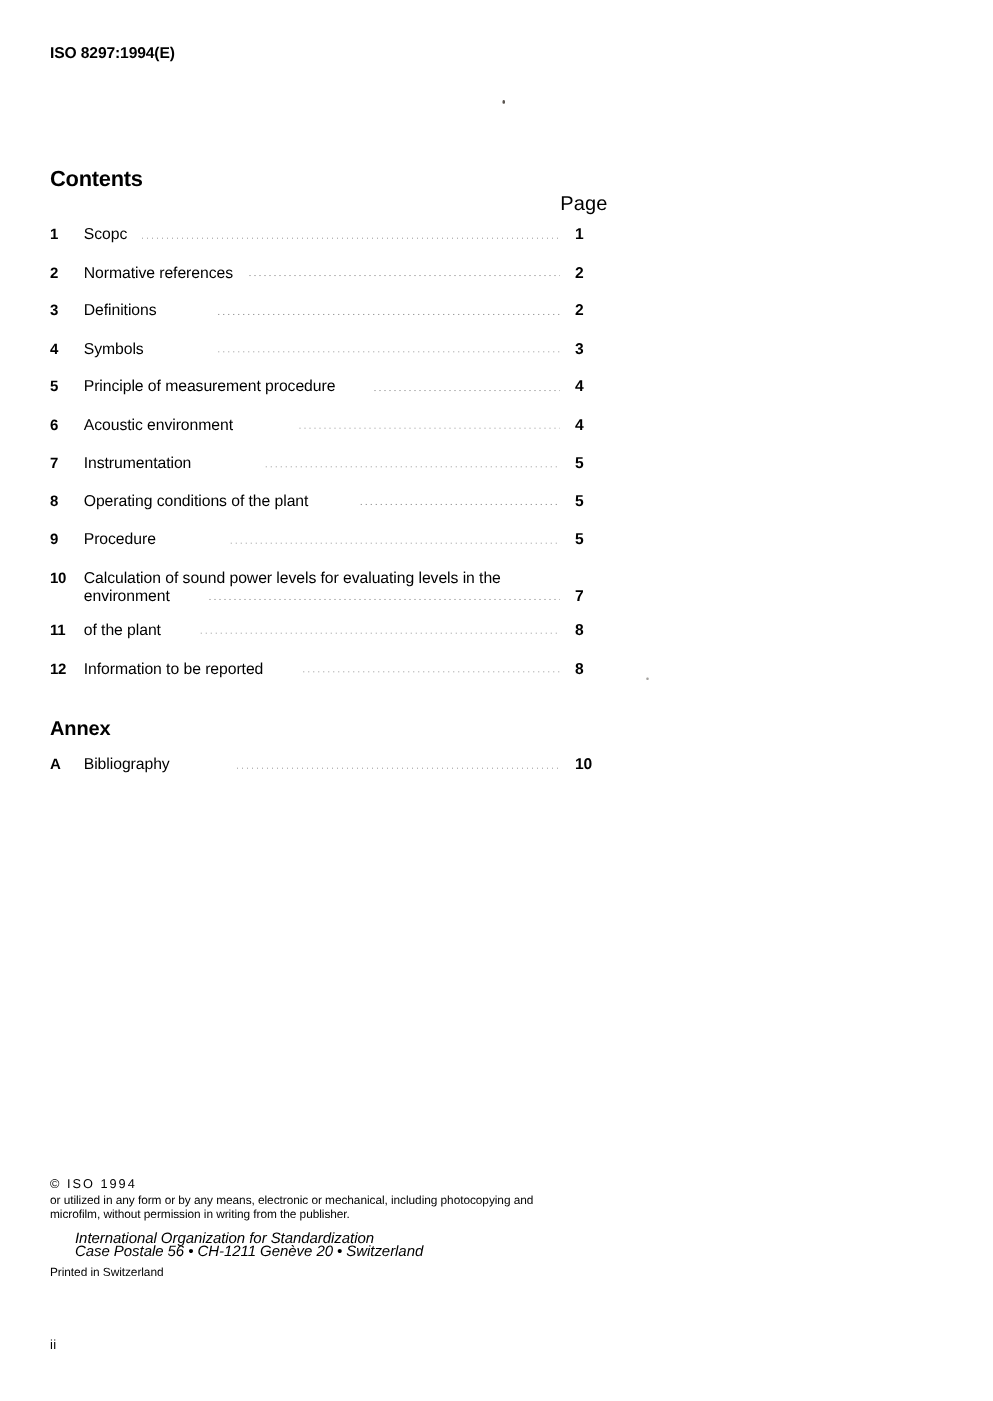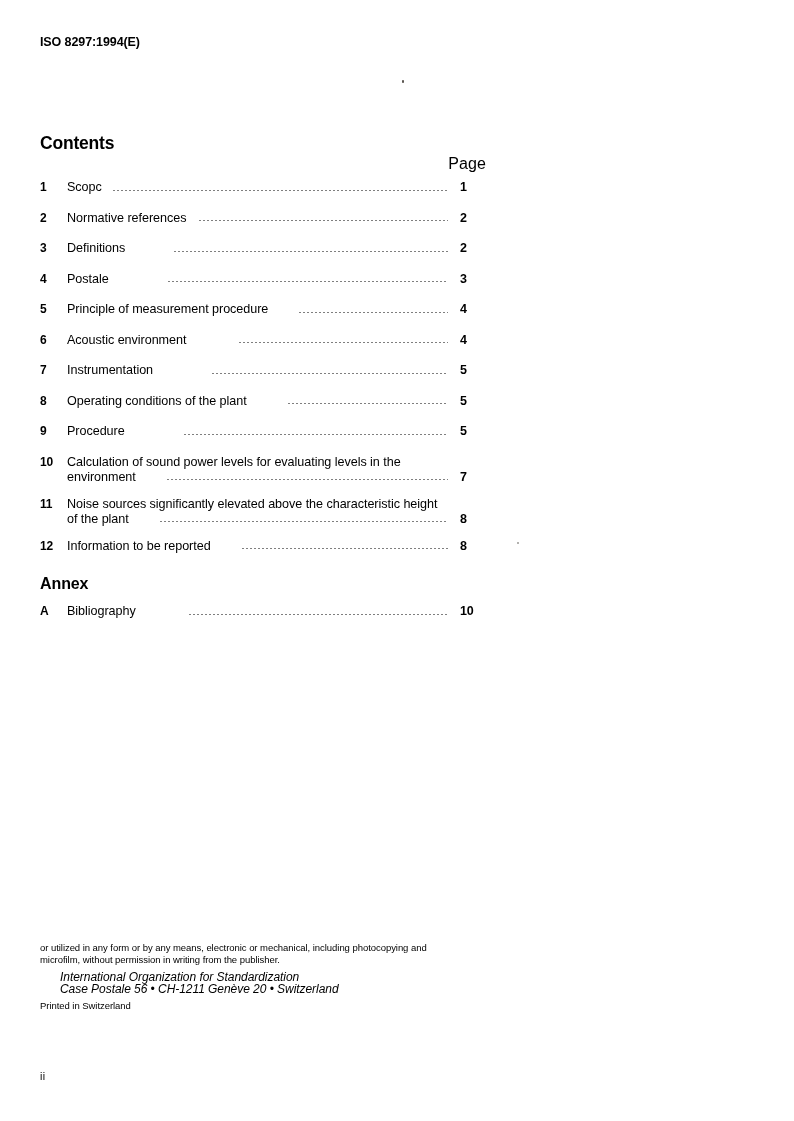--- a/index.html
+++ b/index.html
@@ -260,21 +260,21 @@
           <span class="leader lead-pad-2"></span>
           <span class="toc-page">2</span>
         </div>
       </div>
     </div>
 
     <div class="toc-entry">
       <span class="toc-num">4</span>
       <div class="toc-body">
         <div class="toc-line">
-          <span class="toc-text">Postale</span>
+          <span class="toc-text">Symbols</span>
           <span class="leader lead-pad-3"></span>
           <span class="toc-page">3</span>
         </div>
       </div>
     </div>
 
     <div class="toc-entry">
       <span class="toc-num">5</span>
       <div class="toc-body">
         <div class="toc-line">
@@ -339,23 +339,20 @@
           <span class="toc-text">environment</span>
           <span class="leader lead-pad-4"></span>
           <span class="toc-page">7</span>
         </div>
       </div>
     </div>
 
     <div class="toc-entry tall">
       <span class="toc-num">11</span>
       <div class="toc-body">
-        <div class="toc-line">
-          <span class="toc-text">Noise sources significantly elevated above the characteristic height</span>
-        </div>
         <div class="toc-cont">
           <span class="toc-text">of the plant</span>
           <span class="leader lead-pad-4"></span>
           <span class="toc-page">8</span>
         </div>
       </div>
     </div>
 
     <div class="toc-entry">
       <span class="toc-num">12</span>
@@ -379,20 +376,21 @@
         <div class="toc-line">
           <span class="toc-text">Bibliography</span>
           <span class="leader lead-pad-5"></span>
           <span class="toc-page">10</span>
         </div>
       </div>
     </div>
   </div>
 
   <div class="footer">
+    <div class="copyright-line">©  ISO   1994</div>
     <div class="rights">
       <div>or utilized in any form or by any means, electronic or mechanical, including photocopying and</div>
       <div>microfilm, without permission in writing from the publisher.</div>
     </div>
     <div class="addr">
       <div>International Organization for Standardization</div>
       <div>Case Postale 56 • CH-1211 Genève 20 • Switzerland</div>
     </div>
     <div class="printed">Printed in Switzerland</div>
   </div>

